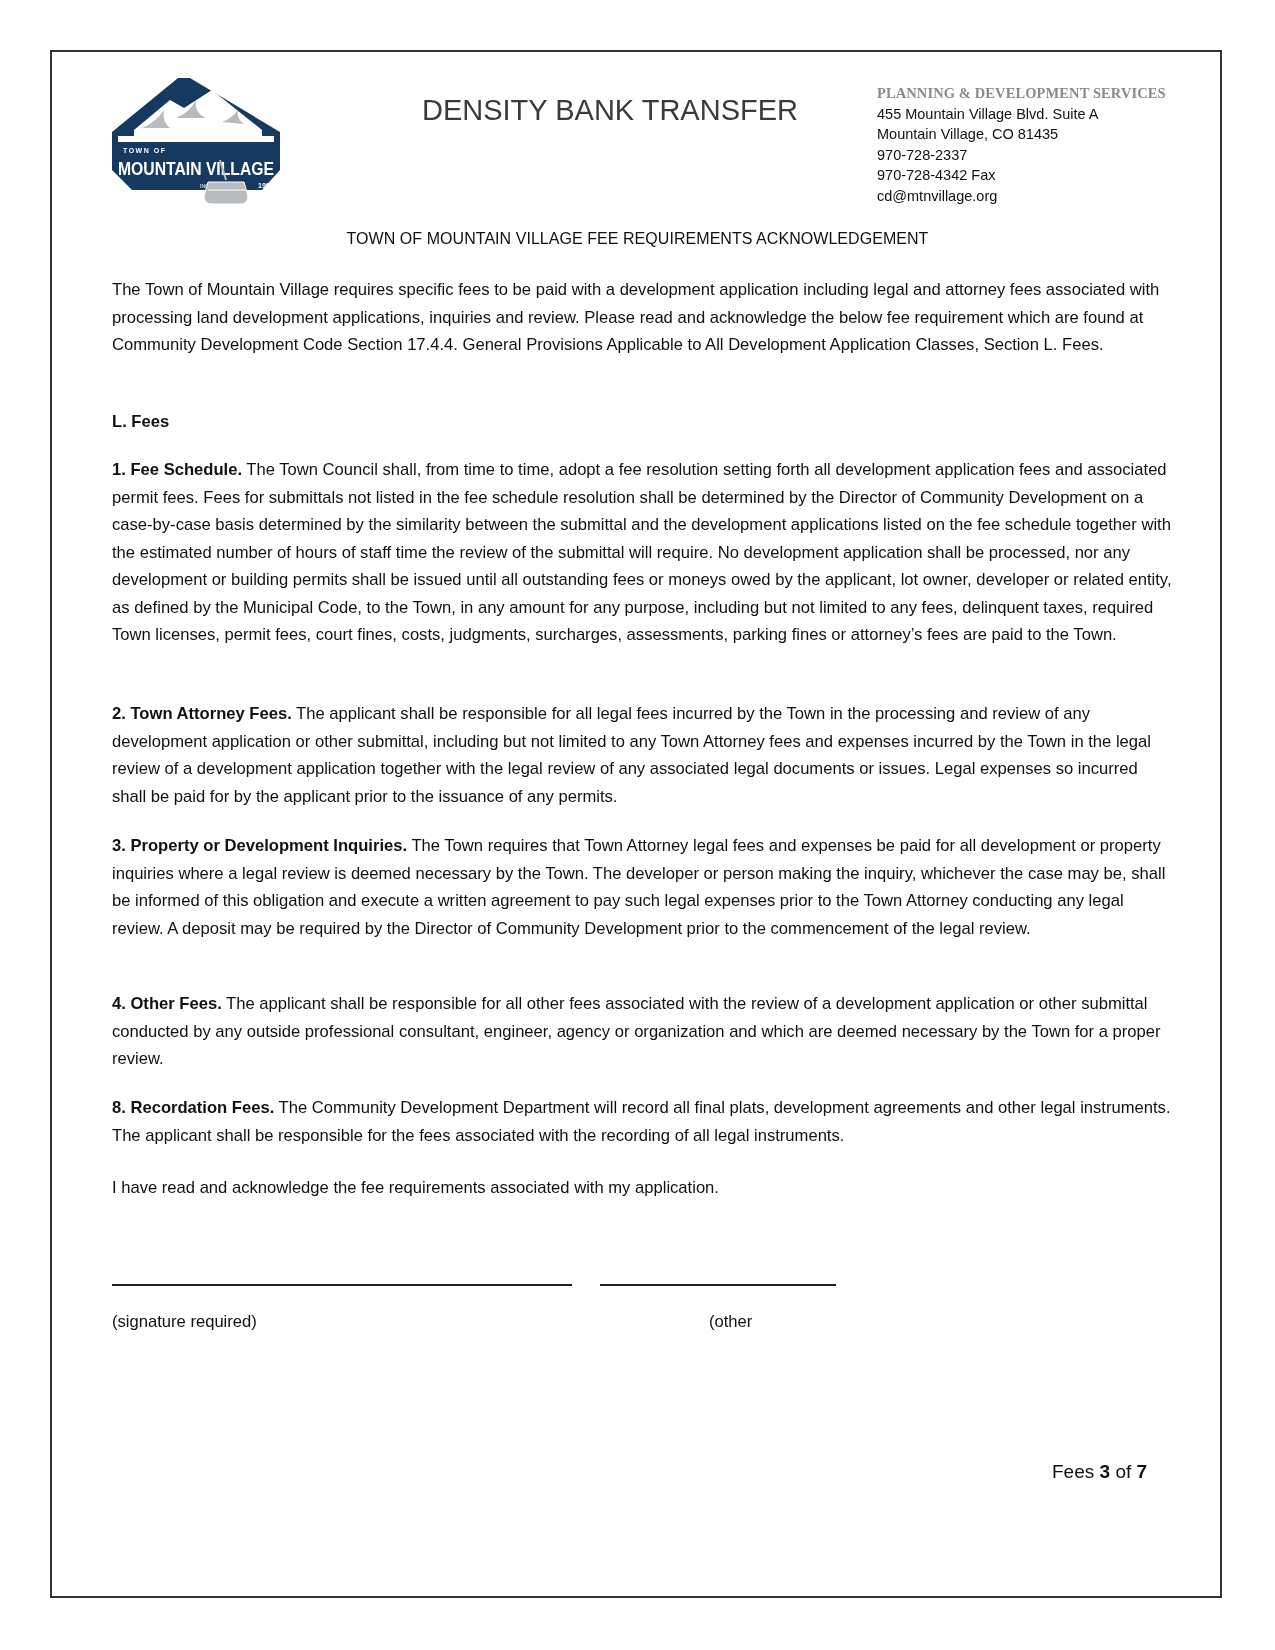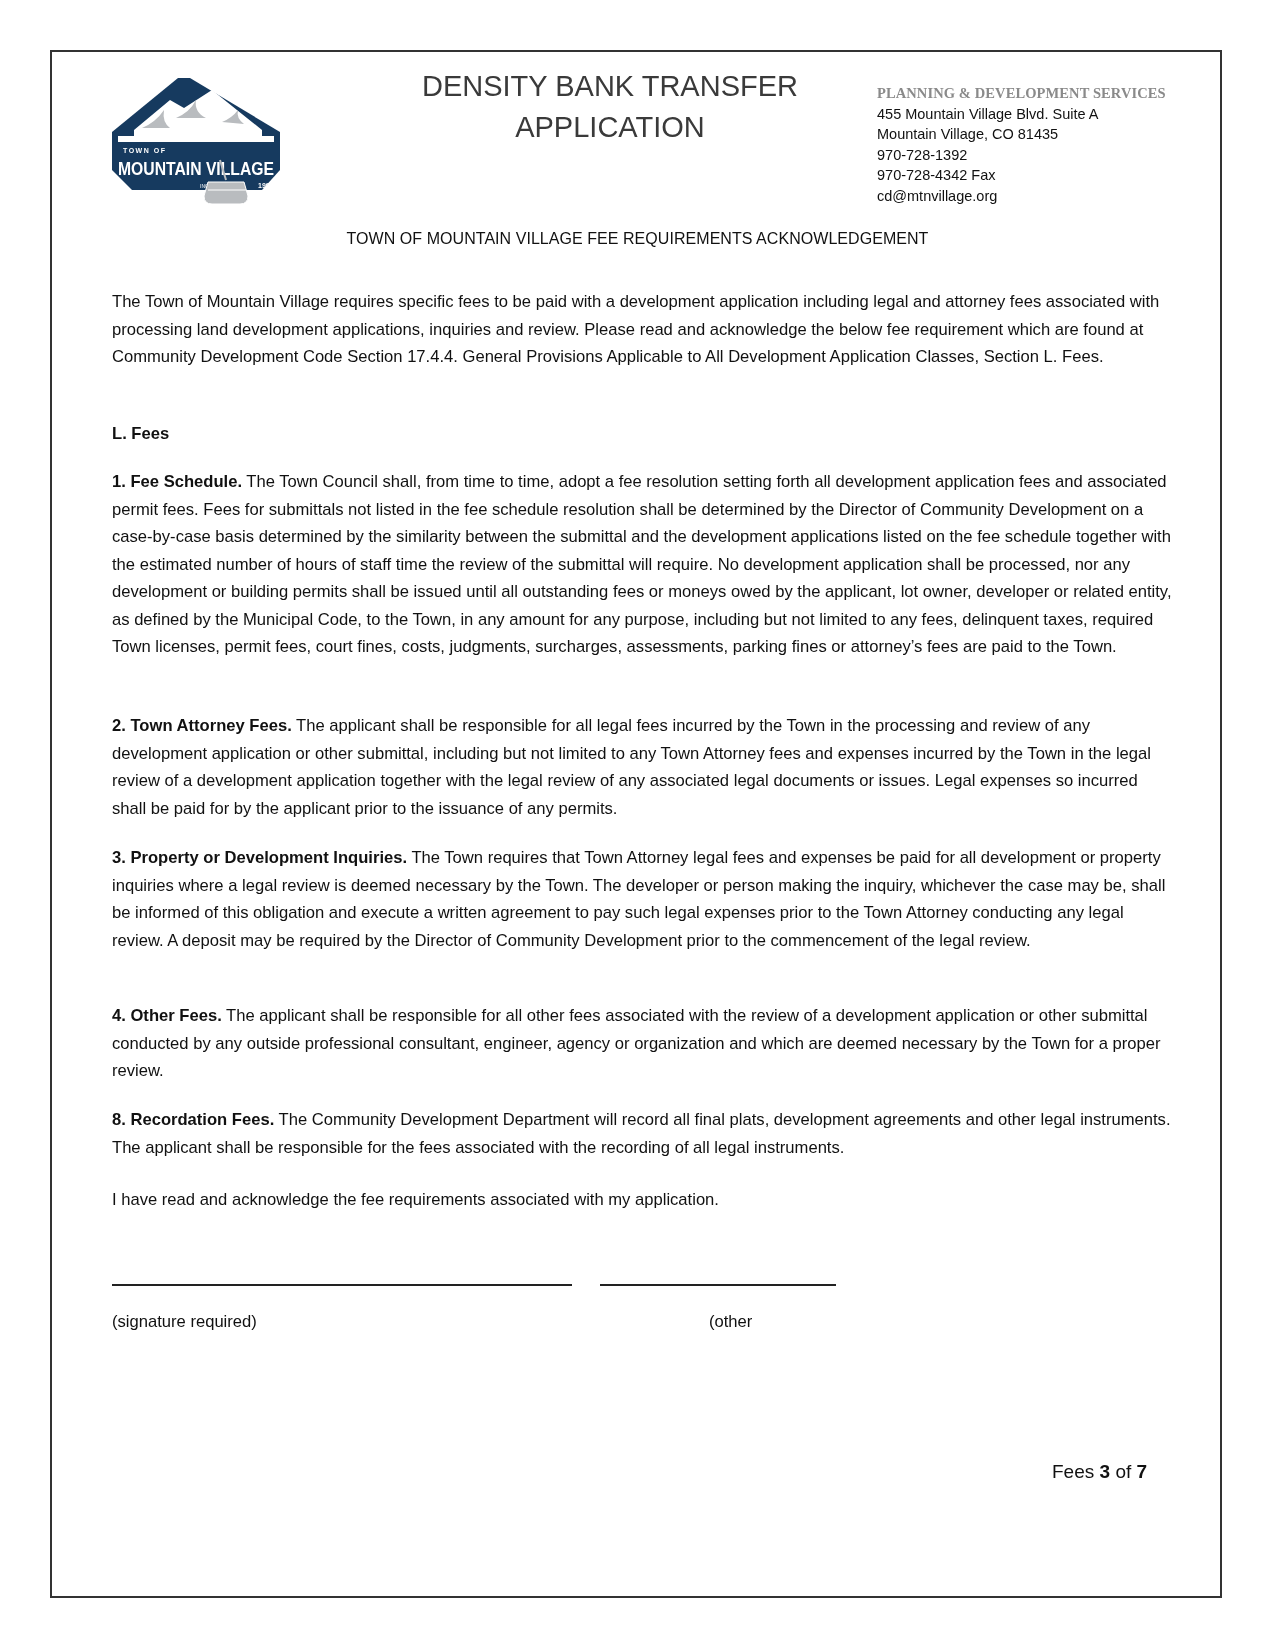--- a/index.html
+++ b/index.html
@@ -3,36 +3,35 @@
   <meta charset="utf-8">
   <style>
     html, body { margin: 0; padding: 0; background: #ffffff; }
     body { width: 1275px; height: 1650px; position: relative; font-family: "Liberation Sans", sans-serif; color: #111; }
     .page-border {
       position: absolute; left: 50px; top: 50px; width: 1172px; height: 1548px;
       border: 2px solid #333; box-sizing: border-box;
     }
     .logo { position: absolute; left: 112px; top: 78px; width: 180px; height: 128px; }
     .title {
-      position: absolute; left: 400px; top: 66px; width: 420px; text-align: center;
+      position: absolute; left: 400px; top: 90px; width: 420px; text-align: center;
       font-size: 29px; line-height: 41px; color: #3a3a3a; font-weight: normal;
     }
     .contact { position: absolute; left: 877px; top: 83px; font-size: 14.5px; line-height: 20.5px; color: #111; }
     .contact .dept {
       font-family: "Liberation Serif", serif; font-weight: bold; color: #8a8a8a;
       font-size: 14.5px; letter-spacing: 0.1px; text-align: right;
     }
     .heading {
       position: absolute; left: 0; top: 230px; width: 1275px; text-align: center;
       font-weight: normal; font-size: 16px; letter-spacing: 0.05px;
     }
     .body-text {
       position: absolute; left: 112px; width: 1062px; font-size: 16.6px; line-height: 27.5px;
       color: #111;
-      margin-top: 12px;
     }
     .body-text b { font-weight: bold; }
     #intro { top: 276px; }
     #l-fees { top: 408px; font-weight: bold; }
     #p1 { top: 456px; }
     #p2 { top: 700px; }
     #p3 { top: 832px; }
     #p4 { top: 990px; }
     #p5 { top: 1094px; }
     #ack { top: 1174px; }
@@ -63,28 +62,27 @@
     <text x="88" y="110" font-family="Liberation Sans, sans-serif" font-size="5" fill="#ffffff">INCORP</text>
     <text x="146" y="110" font-family="Liberation Sans, sans-serif" font-size="7" fill="#ffffff" font-weight="bold">1995</text>
     <line x1="108" y1="82" x2="114" y2="102" stroke="#b9bcbf" stroke-width="2"></line>
     <path d="M96,104 L132,104 L136,118 Q136,126 128,126 L100,126 Q92,126 92,118 Z" fill="#b9bcbf" stroke="#ffffff" stroke-width="1"></path>
     <line x1="96" y1="112" x2="134" y2="112" stroke="#ffffff" stroke-width="1"></line>
   </svg>
 </div>
 
 <div class="title">
   <div>DENSITY BANK TRANSFER</div>
-  <div>APPLICATION</div>
 </div>
 
 <div class="contact">
   <div class="dept">PLANNING &amp; DEVELOPMENT SERVICES</div>
   <div>455 Mountain Village Blvd.  Suite A</div>
   <div>Mountain Village, CO 81435</div>
-  <div>970-728-1392</div>
+  <div>970-728-2337</div>
   <div>970-728-4342 Fax</div>
   <div>cd@mtnvillage.org</div>
 </div>
 
 <div class="heading">TOWN OF MOUNTAIN VILLAGE FEE REQUIREMENTS ACKNOWLEDGEMENT</div>
 
 <div class="body-text" id="intro">The Town of Mountain Village requires specific fees to be paid with a development application including legal and attorney fees associated with processing land development applications, inquiries and review.  Please read and acknowledge the below fee requirement which are found at Community Development Code Section 17.4.4. General Provisions Applicable to All Development Application Classes, Section L. Fees.</div>
 
 <div class="body-text" id="l-fees">L. Fees</div>
 

